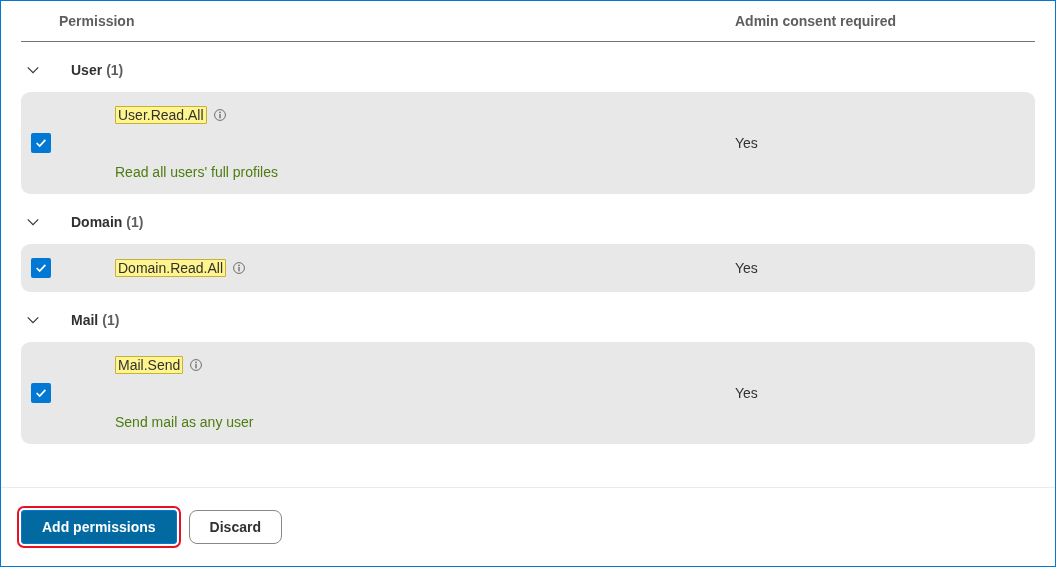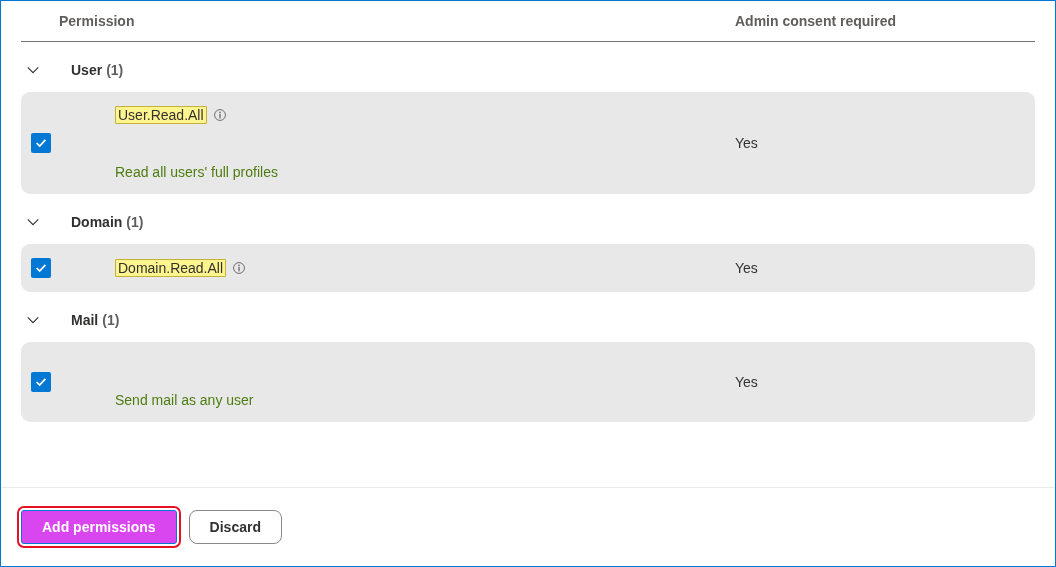--- a/index.html
+++ b/index.html
@@ -96,21 +96,21 @@
     .btn {
       font-family: inherit;
       font-size: 14px;
       font-weight: 600;
       padding: 8px 20px;
       border-radius: 8px;
       cursor: pointer;
       min-height: 32px;
     }
     .btn-primary {
-      background: #d946ef;
+      background: #0369a1;
       color: #fff;
       border: 1px solid #0078d4;
     }
     .btn-secondary {
       background: #fff;
       color: #323130;
       border: 1px solid #8a8886;
     }
     .red-outline {
       outline: 2px solid #e81123;
@@ -197,20 +197,30 @@
     <span class="group-label">Mail</span>
     <span class="group-count">(1)</span>
   </div>
   <div class="permission-row">
     <span class="checkbox">
       <svg viewBox="0 0 16 16">
           <path d="M3 8 L6.5 11.5 L13 4.5" fill="none" stroke="#fff" stroke-width="2"></path>
         </svg>
     </span>
     <div class="perm-text">
+      <div class="perm-name-line">
+        <span class="perm-name">Mail.Send</span>
+        <span class="info-icon">
+          <svg viewBox="0 0 16 16">
+              <circle cx="8" cy="8" r="6.2" fill="none" stroke="#605e5c" stroke-width="1"></circle>
+              <circle cx="8" cy="5" r="0.9" fill="#605e5c"></circle>
+              <rect x="7.3" y="6.8" width="1.4" height="5" fill="#605e5c"></rect>
+            </svg>
+        </span>
+      </div>
       <div class="perm-desc">Send mail as any user</div>
     </div>
     <div class="perm-consent">Yes</div>
   </div>
 </div>
 
 <div class="footer">
   <button class="btn btn-primary red-outline">Add permissions</button>
   <button class="btn btn-secondary">Discard</button>
 </div>

